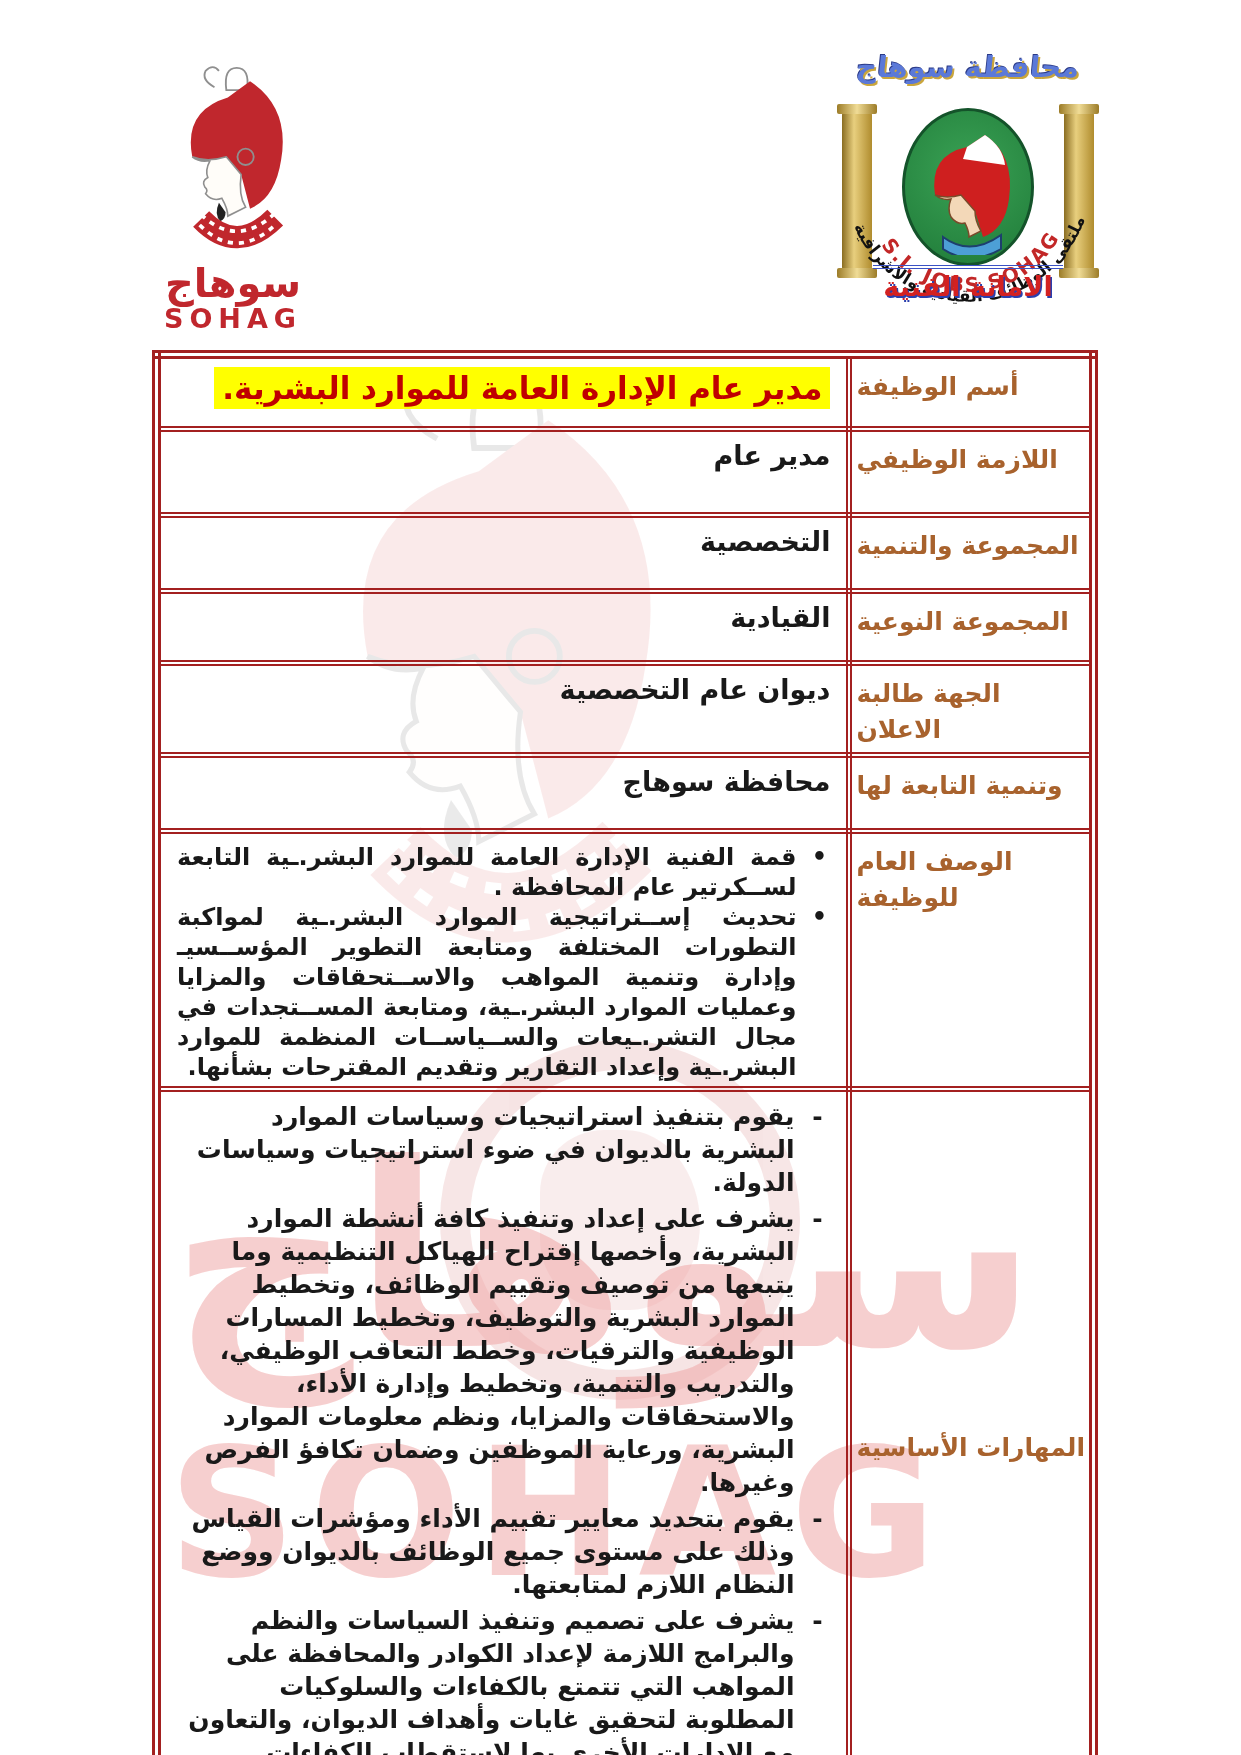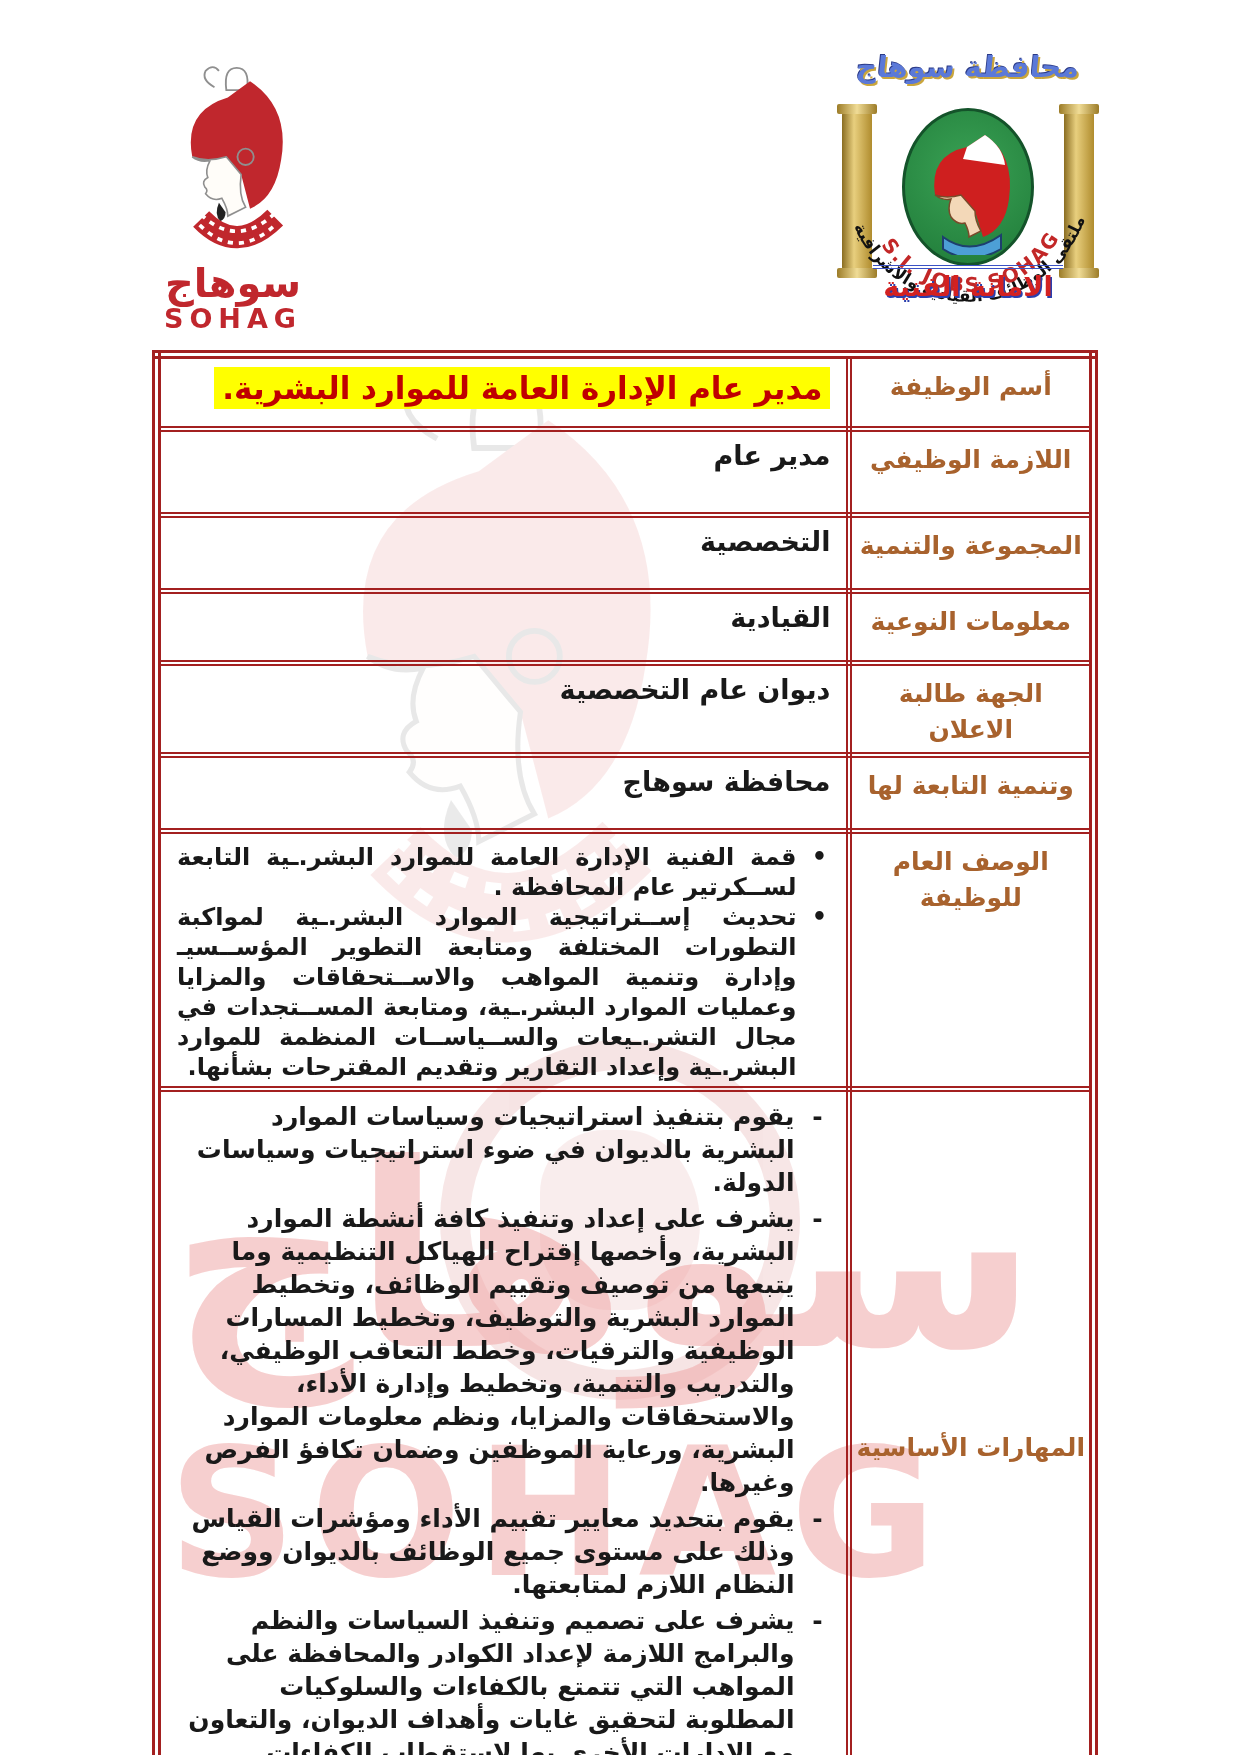--- a/index.html
+++ b/index.html
@@ -42,21 +42,21 @@
   .ring-svg text{font-weight:bold;}
   .ring-en{fill:#c22727;font-size:20px;letter-spacing:2px;}
   .ring-ar{fill:#111;font-size:17px;}
   .secretariat{position:absolute;bottom:0;left:0;right:0;text-align:center;}
   .secretariat span{display:inline-block;font-size:27px;font-weight:bold;color:#d32121;
     text-shadow:1.5px 1.5px 0 #2b3fae;border-top:4px double #3b52c4;padding:2px 10px 0;}
   
   .doc-table{position:absolute;left:152px;top:350px;width:946px;z-index:1;direction:rtl;}
   table{width:100%;border-collapse:collapse;border:9px double var(--border);background:transparent;}
   th,td{border:6px double var(--border);vertical-align:top;background:transparent;}
-  th{width:196px;text-align:center;font-size:25px;font-weight:bold;color:var(--label);
+  th{width:196px;text-align:left;font-size:25px;font-weight:bold;color:var(--label);
      padding:10px 4px 4px;line-height:1.45;margin-top:12px;}
   td{text-align:right;font-size:27px;font-weight:bold;color:var(--ink);padding:8px 16px 4px;}
   tr.r1{height:74px;} tr.r2{height:86px;} tr.r3{height:76px;} tr.r4{height:72px;}
   tr.r5{height:77px;} tr.r6{height:76px;} tr.r7{height:254px;} tr.r8{height:593px;}
   tr.r8 th{vertical-align:middle;white-space:nowrap;padding-top:0;}
   .hl{background:var(--highlight);color:var(--title-text);font-size:31px;padding:3px 8px;display:inline-block;}
   .desc-item{display:flex;gap:12px;font-size:24px;line-height:30px;}
   .desc-item .mark{flex:0 0 22px;text-align:center;}
   .desc-item p{flex:1;text-align:justify;text-align-last:auto;margin:0;}
   .skill-item{display:flex;gap:10px;font-size:25px;line-height:33px;margin-bottom:3px;}
@@ -147,21 +147,21 @@
     </tr>
     <tr class="r2">
       <th>اللازمة الوظيفي</th>
       <td>مدير عام</td>
     </tr>
     <tr class="r3">
       <th>المجموعة والتنمية</th>
       <td>التخصصية</td>
     </tr>
     <tr class="r4">
-      <th>معلومات النوعية</th>
+      <th>المجموعة النوعية</th>
       <td>القيادية</td>
     </tr>
     <tr class="r5">
       <th>الجهة طالبة الاعلان</th>
       <td>ديوان عام التخصصية</td>
     </tr>
     <tr class="r6">
       <th>وتنمية التابعة لها</th>
       <td>محافظة سوهاج</td>
     </tr>

